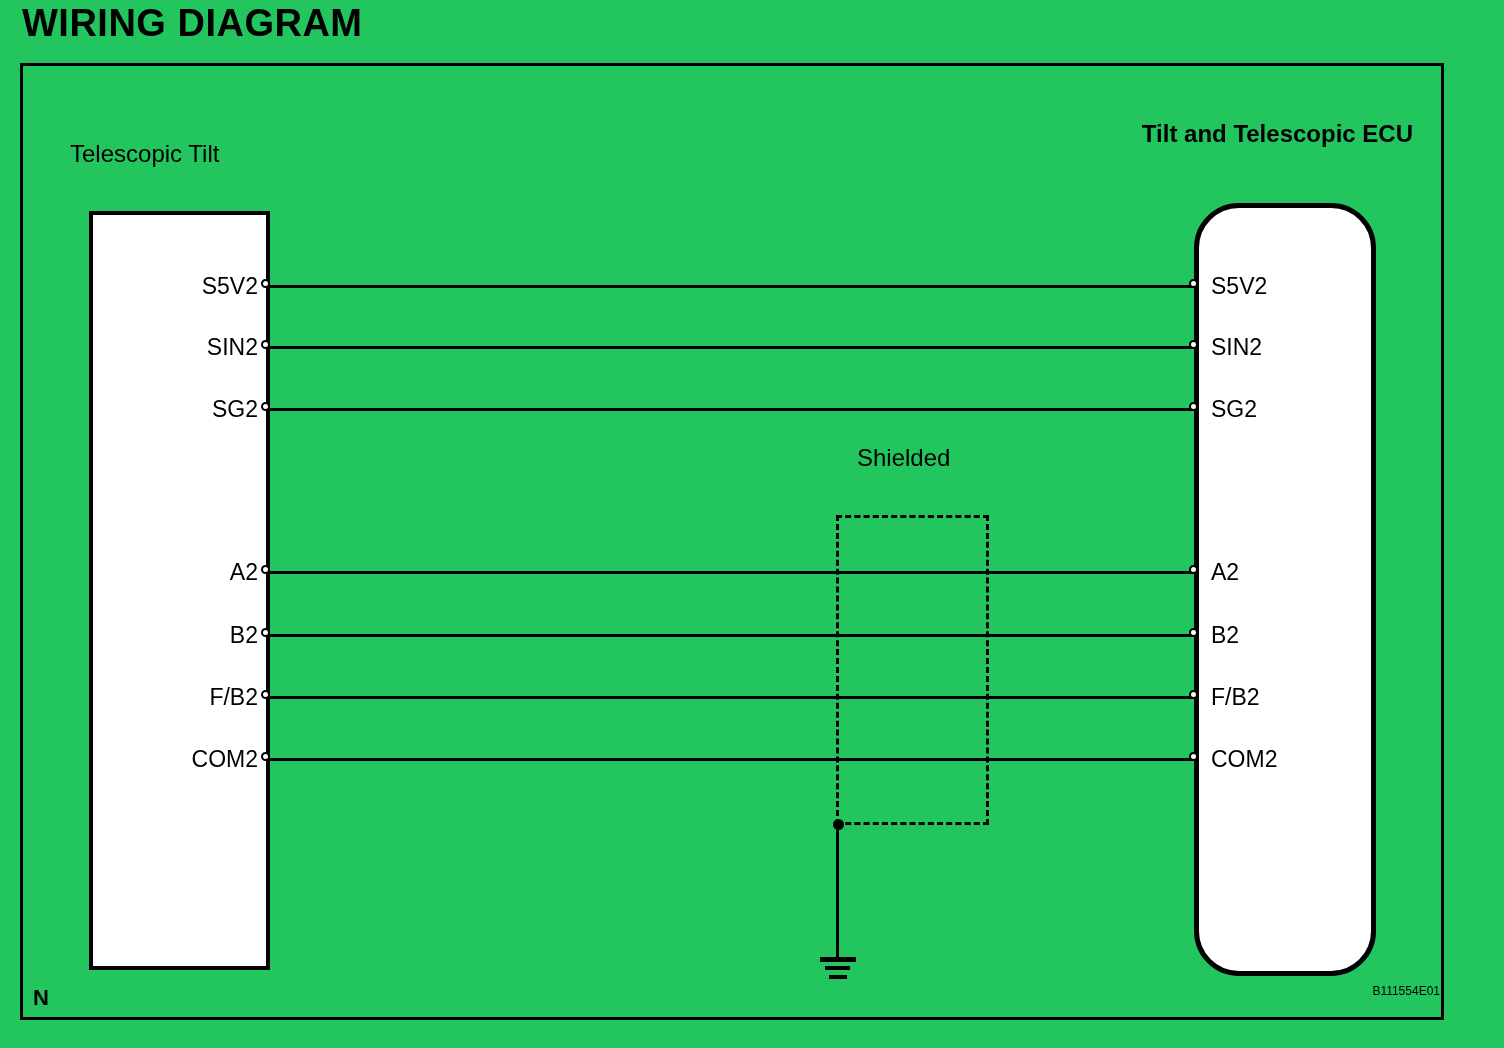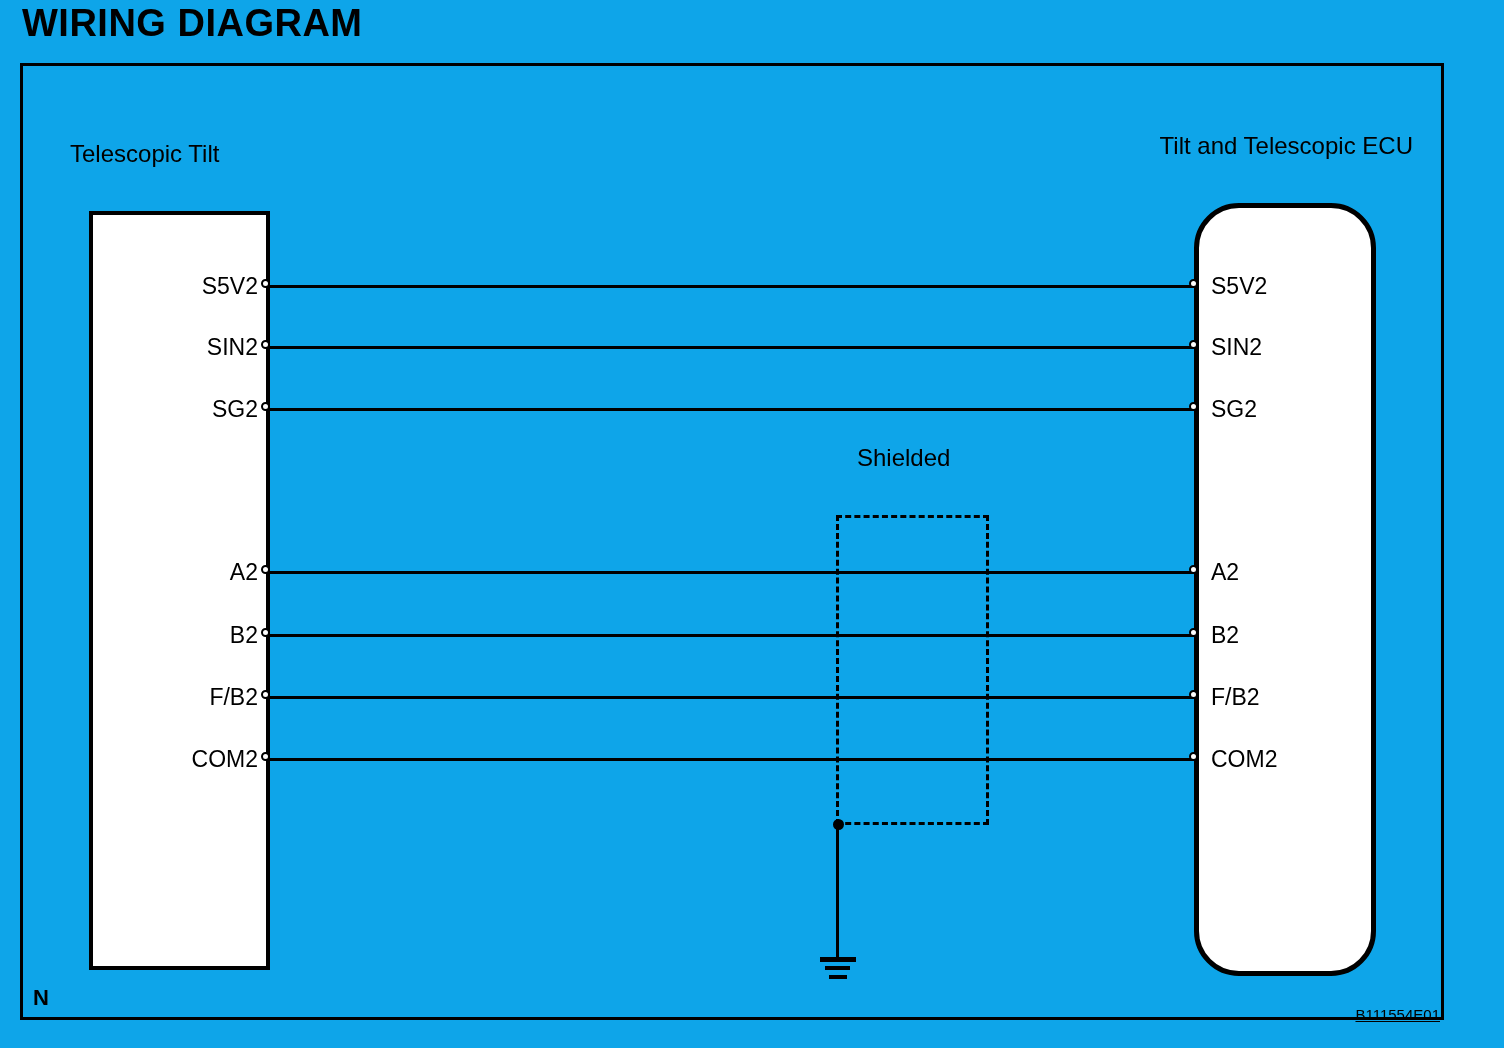--- a/index.html
+++ b/index.html
@@ -6,21 +6,21 @@
     margin: 0;
     padding: 0;
     background: #ffffff;
     font-family: "Liberation Sans", sans-serif;
     color: #000000;
   }
   #stage {
     position: relative;
     width: 1504px;
     height: 1048px;
-    background: #0ea5e9;
+    background: #22c55e;
     overflow: hidden;
   }
   .abs { position: absolute; box-sizing: border-box; }
 
   .page-title {
     left: 22px; top: 2px;
     font-size: 38px;
     font-weight: bold;
     letter-spacing: 0.5px;
     white-space: nowrap;
@@ -30,21 +30,21 @@
     left: 20px; top: 63px;
     width: 1424px; height: 957px;
     border: 3px solid #000000;
   }
 
   .component-label {
     font-size: 24px;
     white-space: nowrap;
   }
   .motor-label { left: 70px; top: 140px; }
-  .ecu-label   { right: 91px; top: 132px; }
+  .ecu-label   { right: 91px; top: 120px; font-weight: bold; }
 
   .motor-box {
     left: 89px; top: 211px;
     width: 181px; height: 759px;
     border: 4px solid #000000;
     background: #ffffff;
   }
   .ecu-box {
     left: 1194px; top: 203px;
     width: 182px; height: 773px;
@@ -109,24 +109,23 @@
   .ground-bar-1 { left: 820px; top: 957px; width: 36px; height: 5px; }
   .ground-bar-2 { left: 825px; top: 966px; width: 25px; height: 4px; }
   .ground-bar-3 { left: 829px; top: 975px; width: 18px; height: 4px; }
 
   .note-label {
     left: 33px; top: 985px;
     font-size: 22px;
     font-weight: bold;
   }
   .figure-code {
-    right: 64px; top: 1006px;
-    font-size: 15px;
+    right: 64px; top: 984px;
+    font-size: 12px;
     white-space: nowrap;
-    text-decoration: underline;
   }
 </style>
 </head>
 <body>
 
 <div id="stage">
 
   <div class="abs page-title">WIRING DIAGRAM</div>
 
   <div class="abs frame"></div>

